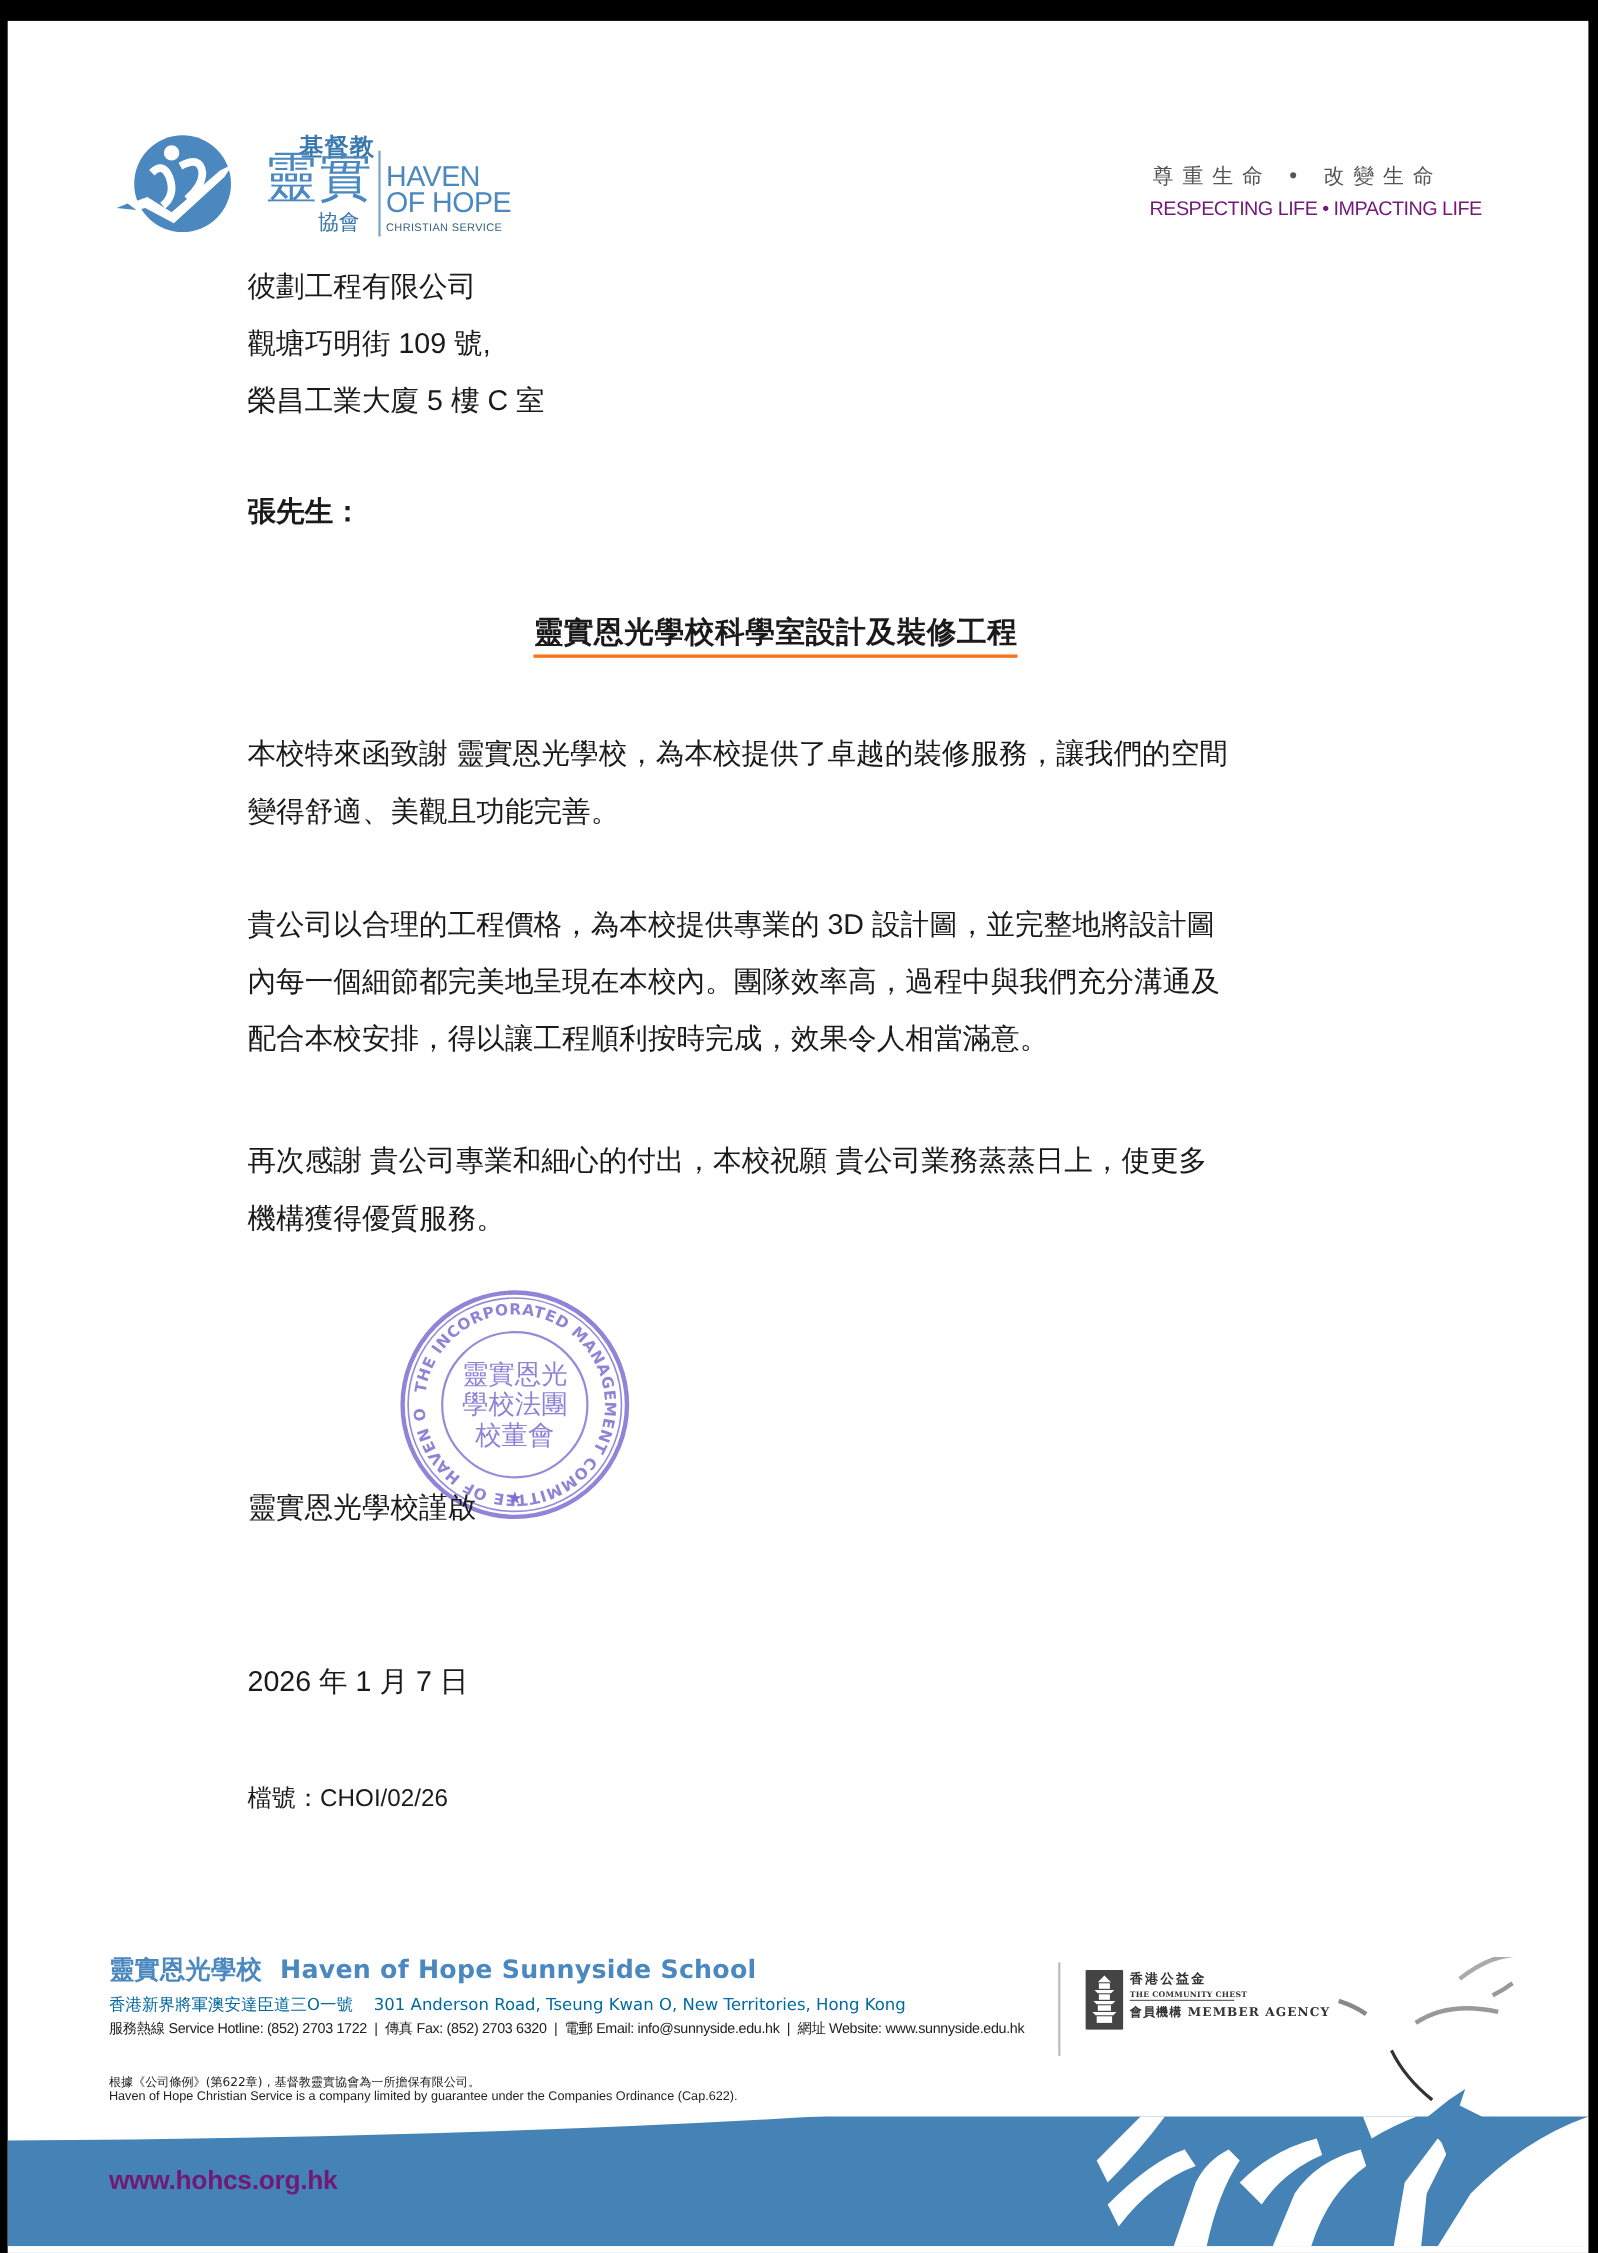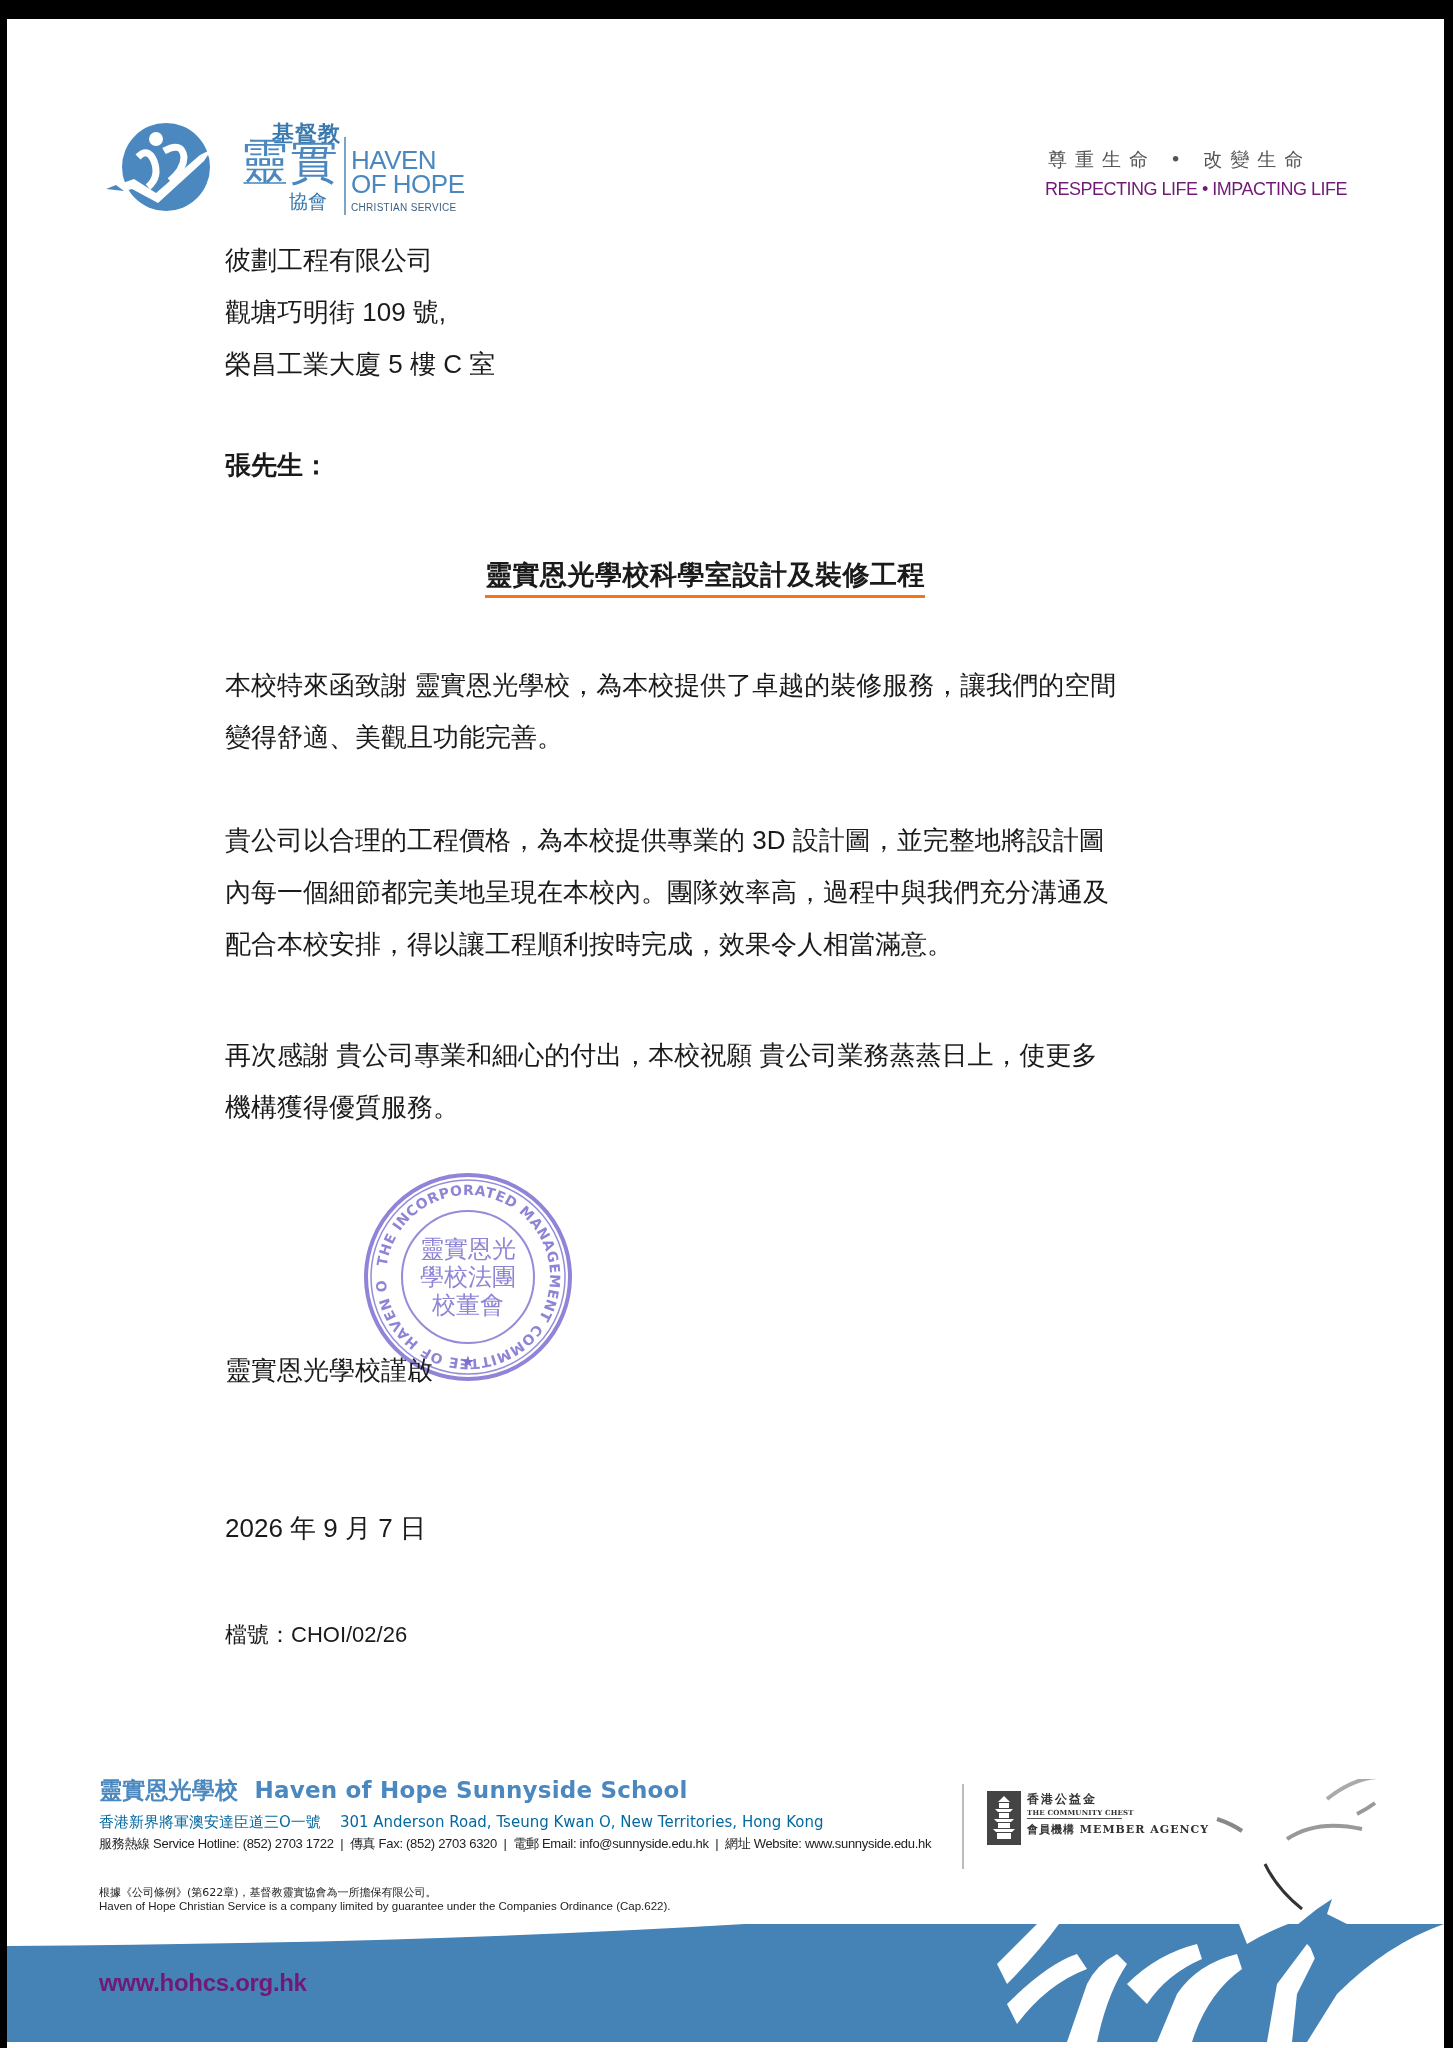--- a/index.html
+++ b/index.html
@@ -109,21 +109,21 @@
     </text>
     <g font-family="DejaVu Serif, serif" font-size="24" fill="#7b6fd0" opacity="0.85" text-anchor="middle">
       <text x="106" y="86">靈實恩光</text>
       <text x="106" y="114">學校法團</text>
       <text x="106" y="142">校董會</text>
     </g>
     <text x="106" y="196" text-anchor="middle" font-size="16" fill="#7b6fd0">★</text>
   </svg>
 
   <div class="abs txt sign">靈實恩光學校謹啟</div>
-  <div class="abs txt date">2026 年 9 月 7 日</div>
+  <div class="abs txt date">2026 年 1 月 7 日</div>
   <div class="abs txt ref" style="font-size:22px;">檔號：CHOI/02/26</div>
 
   <div class="abs f-school" style="white-space:pre;">靈實恩光學校  Haven of Hope Sunnyside School</div>
   <div class="abs f-addr" style="white-space:pre;">香港新界將軍澳安達臣道三O一號    301 Anderson Road, Tseung Kwan O, New Territories, Hong Kong</div>
   <div class="abs f-contact" style="white-space:pre;">服務熱線 Service Hotline: (852) 2703 1722  |  傳真 Fax: (852) 2703 6320  |  電郵 Email: info@sunnyside.edu.hk  |  網址 Website: www.sunnyside.edu.hk</div>
   <div class="abs f-legal-cn">根據《公司條例》(第622章)，基督教靈實協會為一所擔保有限公司。</div>
   <div class="abs f-legal-en">Haven of Hope Christian Service is a company limited by guarantee under the Companies Ordinance (Cap.622).</div>
 
   <div class="abs f-vdiv"></div>
   <svg class="abs cc-icon" viewBox="0 0 34 54">

